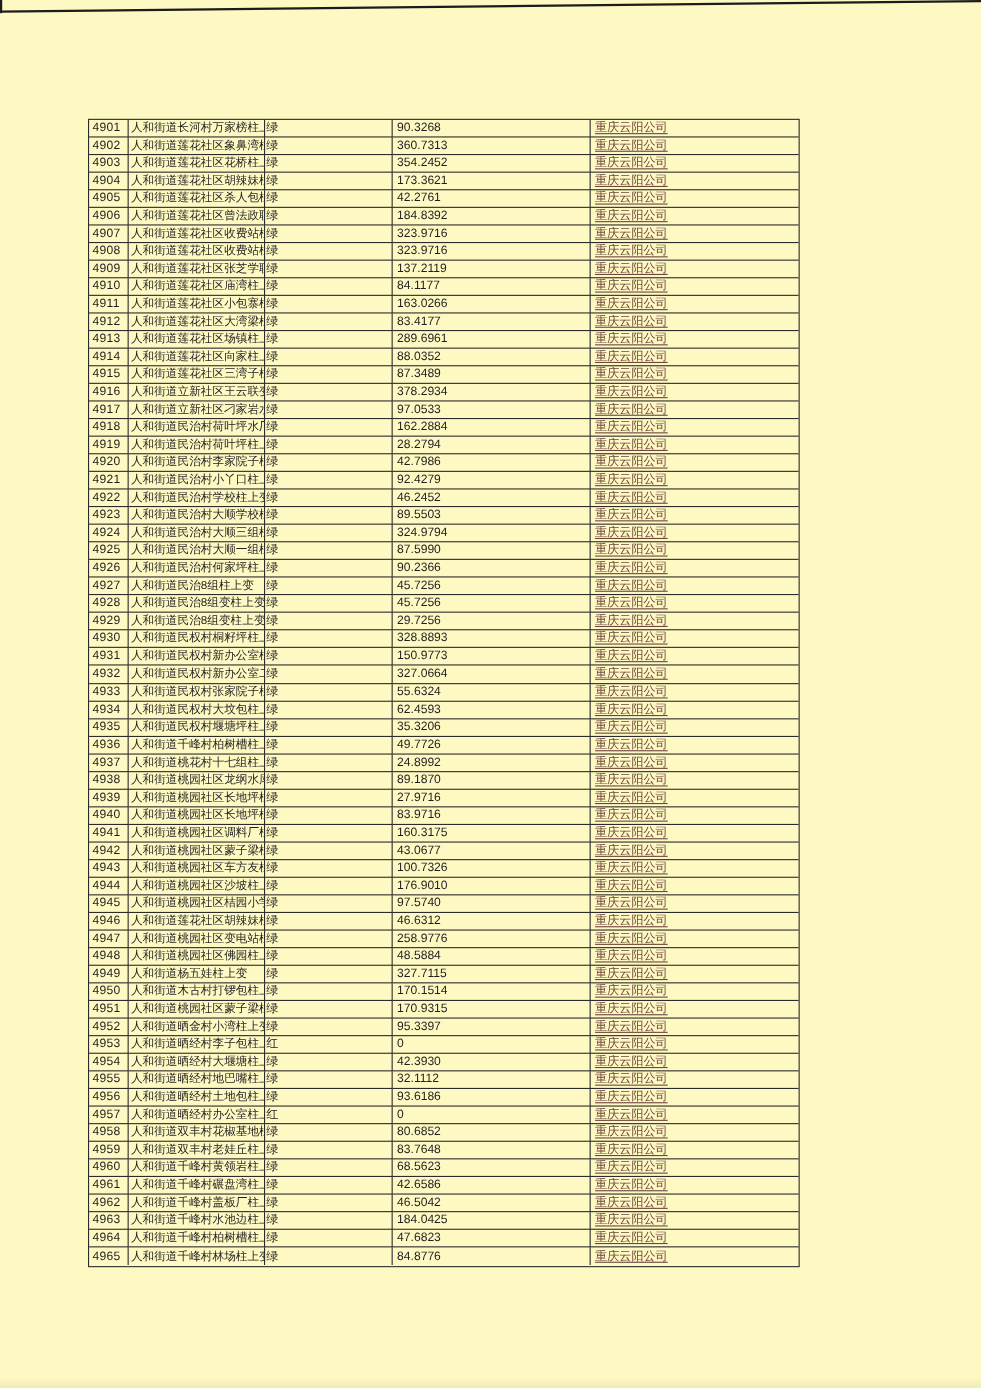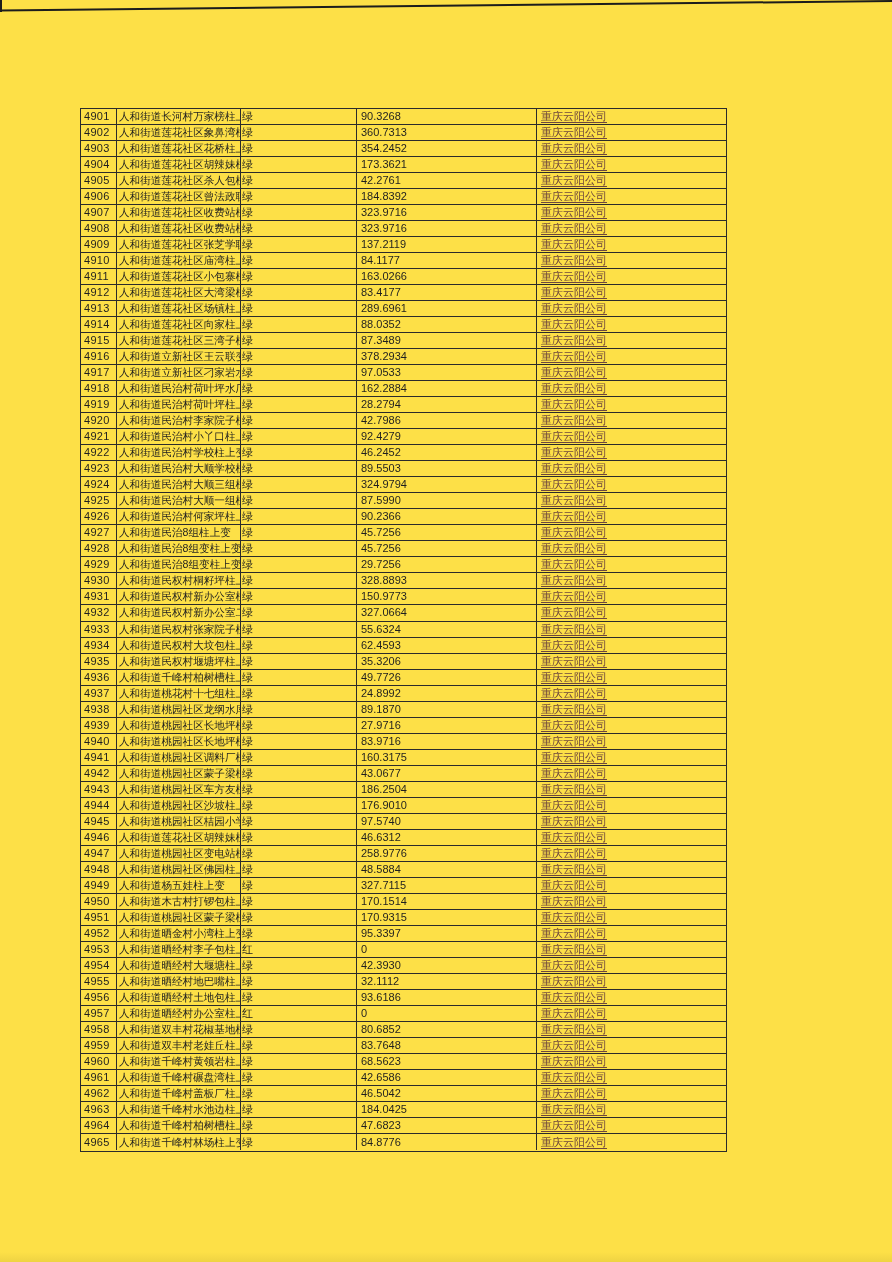--- a/index.html
+++ b/index.html
@@ -4,21 +4,21 @@
 <style>
   html, body {
     margin: 0;
     padding: 0;
     background: #ffffff;
   }
   .page {
     position: relative;
     width: 892px;
     height: 1262px;
-    background: #fde047;
+    background: #fef9c3;
     overflow: hidden;
     font-family: "Liberation Sans", "DejaVu Sans", sans-serif;
     color: var(--body-text, #1f1f1f);
   }
   .scan-top-edge {
     position: absolute;
     left: 0; top: 0;
     width: 892px; height: 16px;
     pointer-events: none;
   }
@@ -411,21 +411,21 @@
     <div class="td name">人和街道桃园社区蒙子梁柱</div>
     <div class="td status">绿</div>
     <div class="td value">43.0677</div>
     <div class="td company">重庆云阳公司</div>
   </div>
 
   <div class="tr">
     <div class="td seq">4943</div>
     <div class="td name">人和街道桃园社区车方友柱</div>
     <div class="td status">绿</div>
-    <div class="td value">186.2504</div>
+    <div class="td value">100.7326</div>
     <div class="td company">重庆云阳公司</div>
   </div>
 
   <div class="tr">
     <div class="td seq">4944</div>
     <div class="td name">人和街道桃园社区沙坡柱上</div>
     <div class="td status">绿</div>
     <div class="td value">176.9010</div>
     <div class="td company">重庆云阳公司</div>
   </div>

